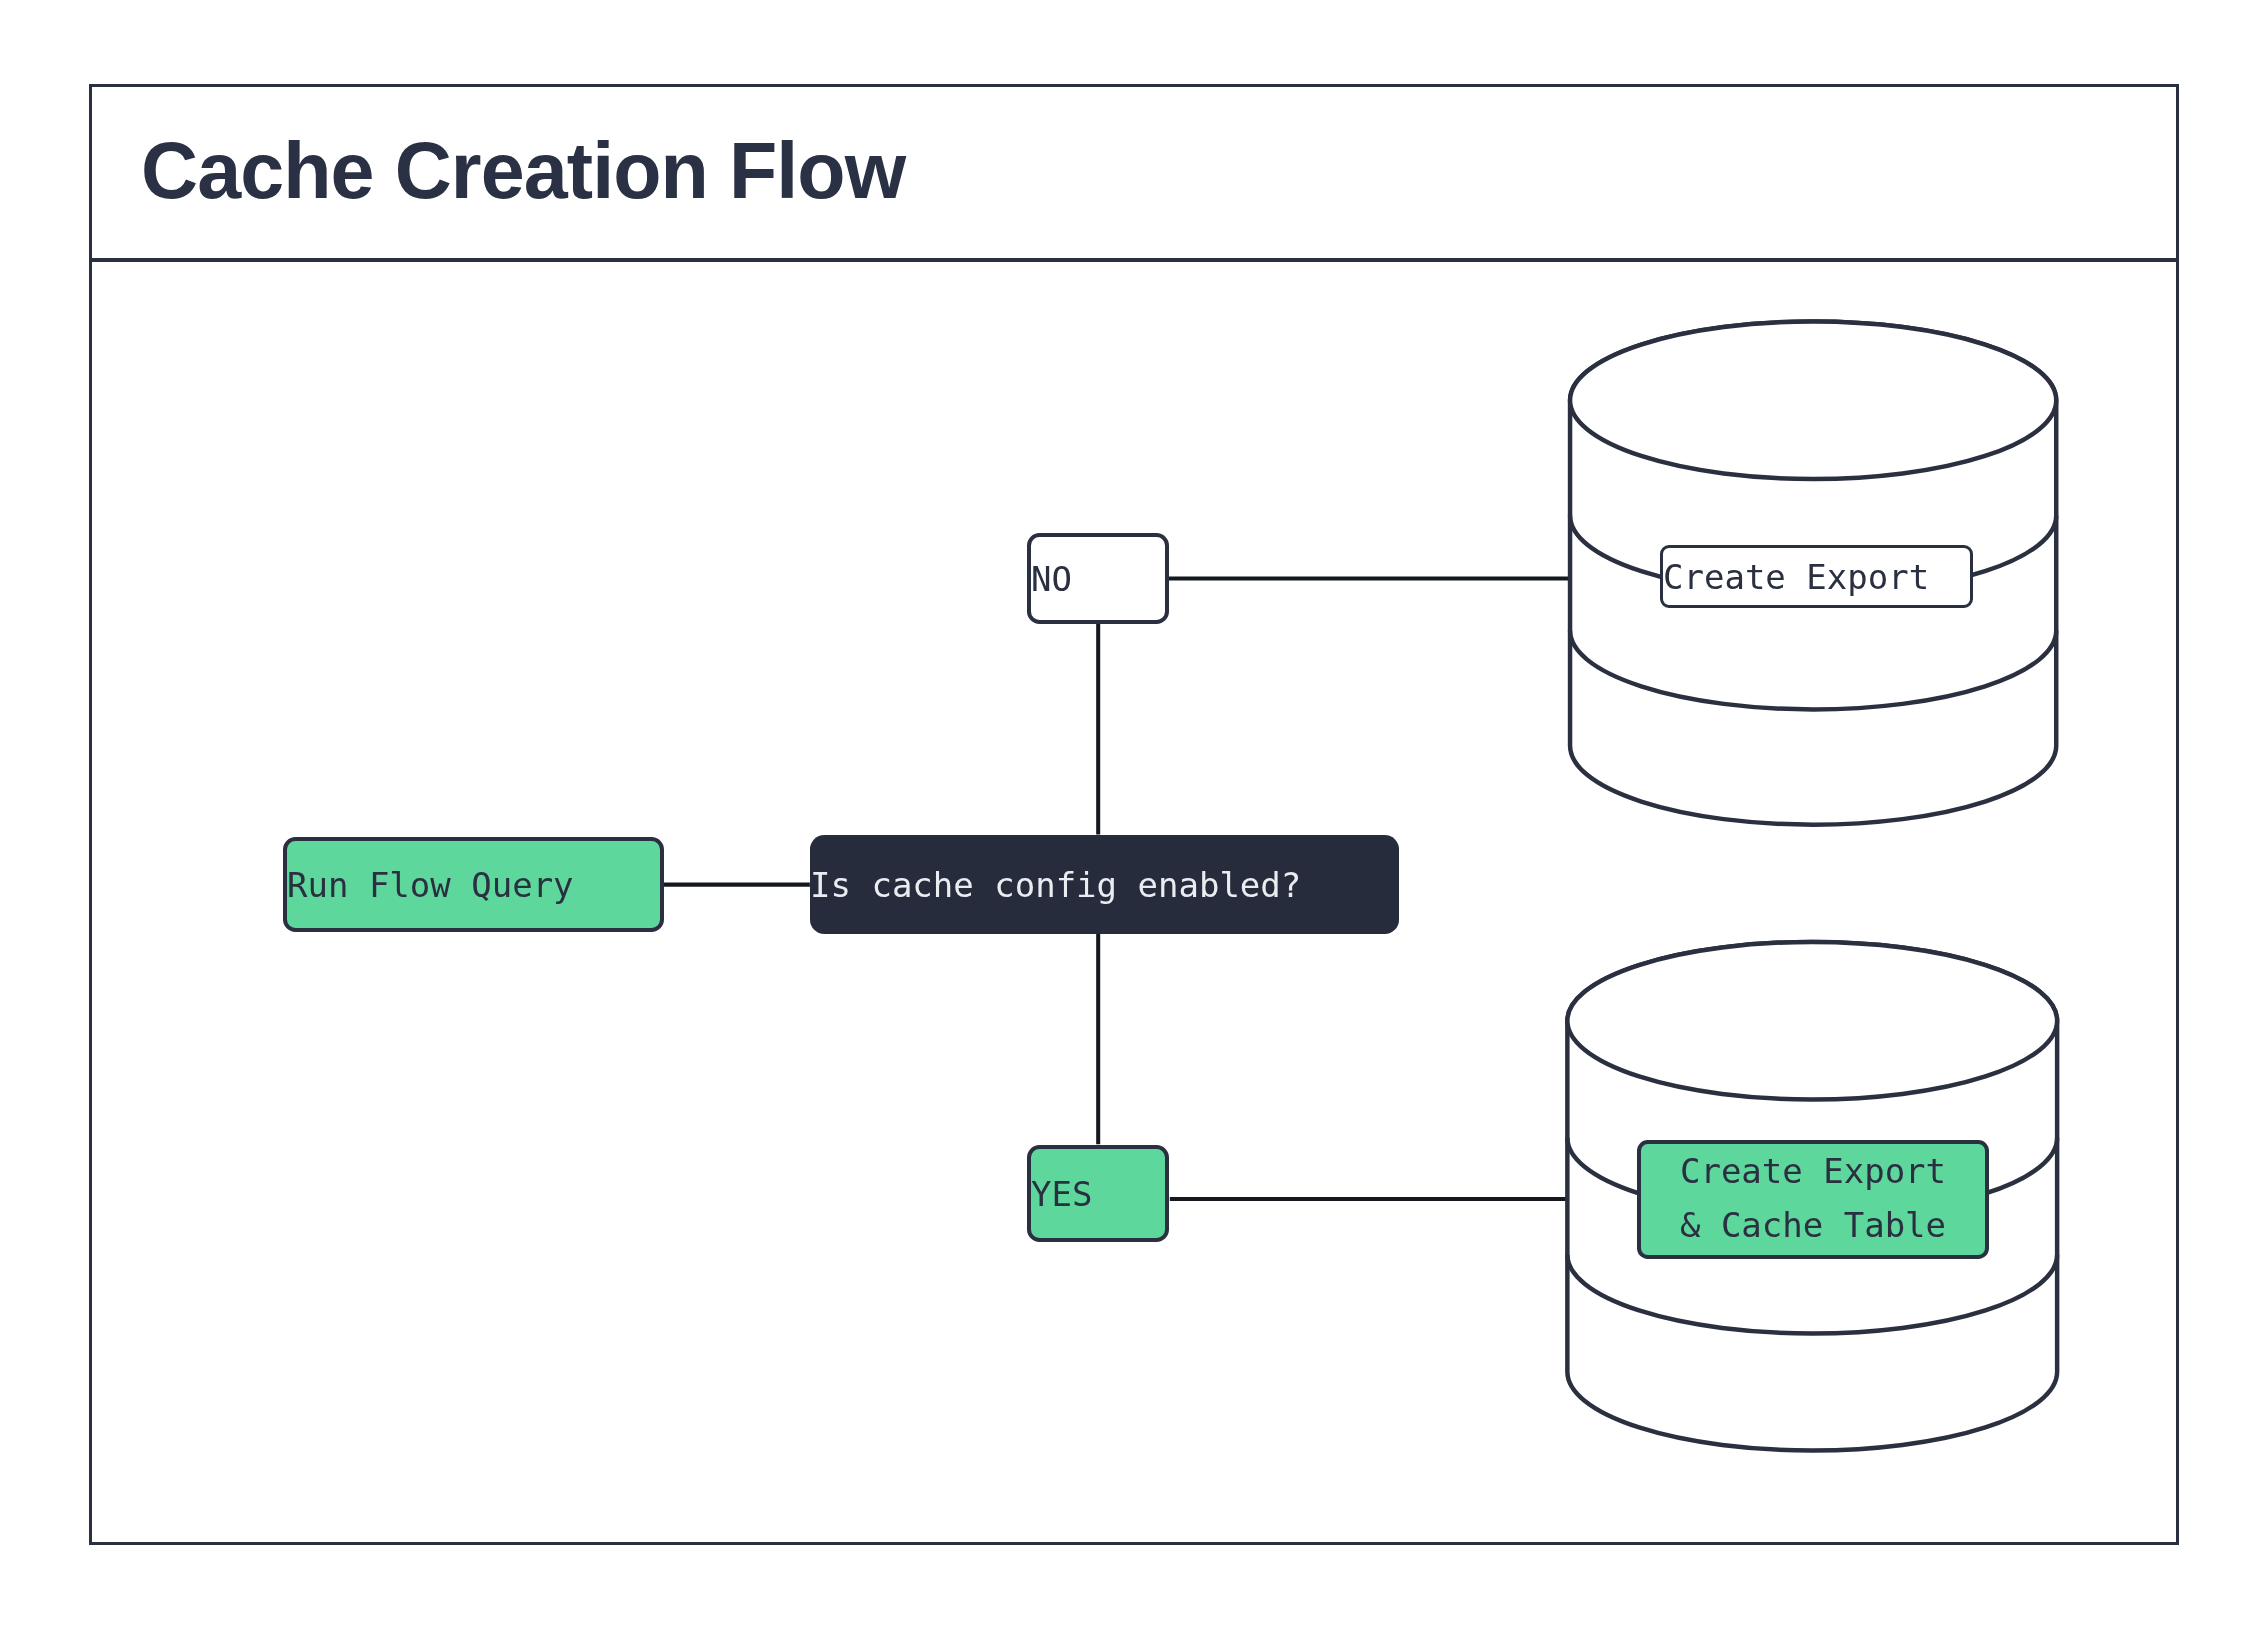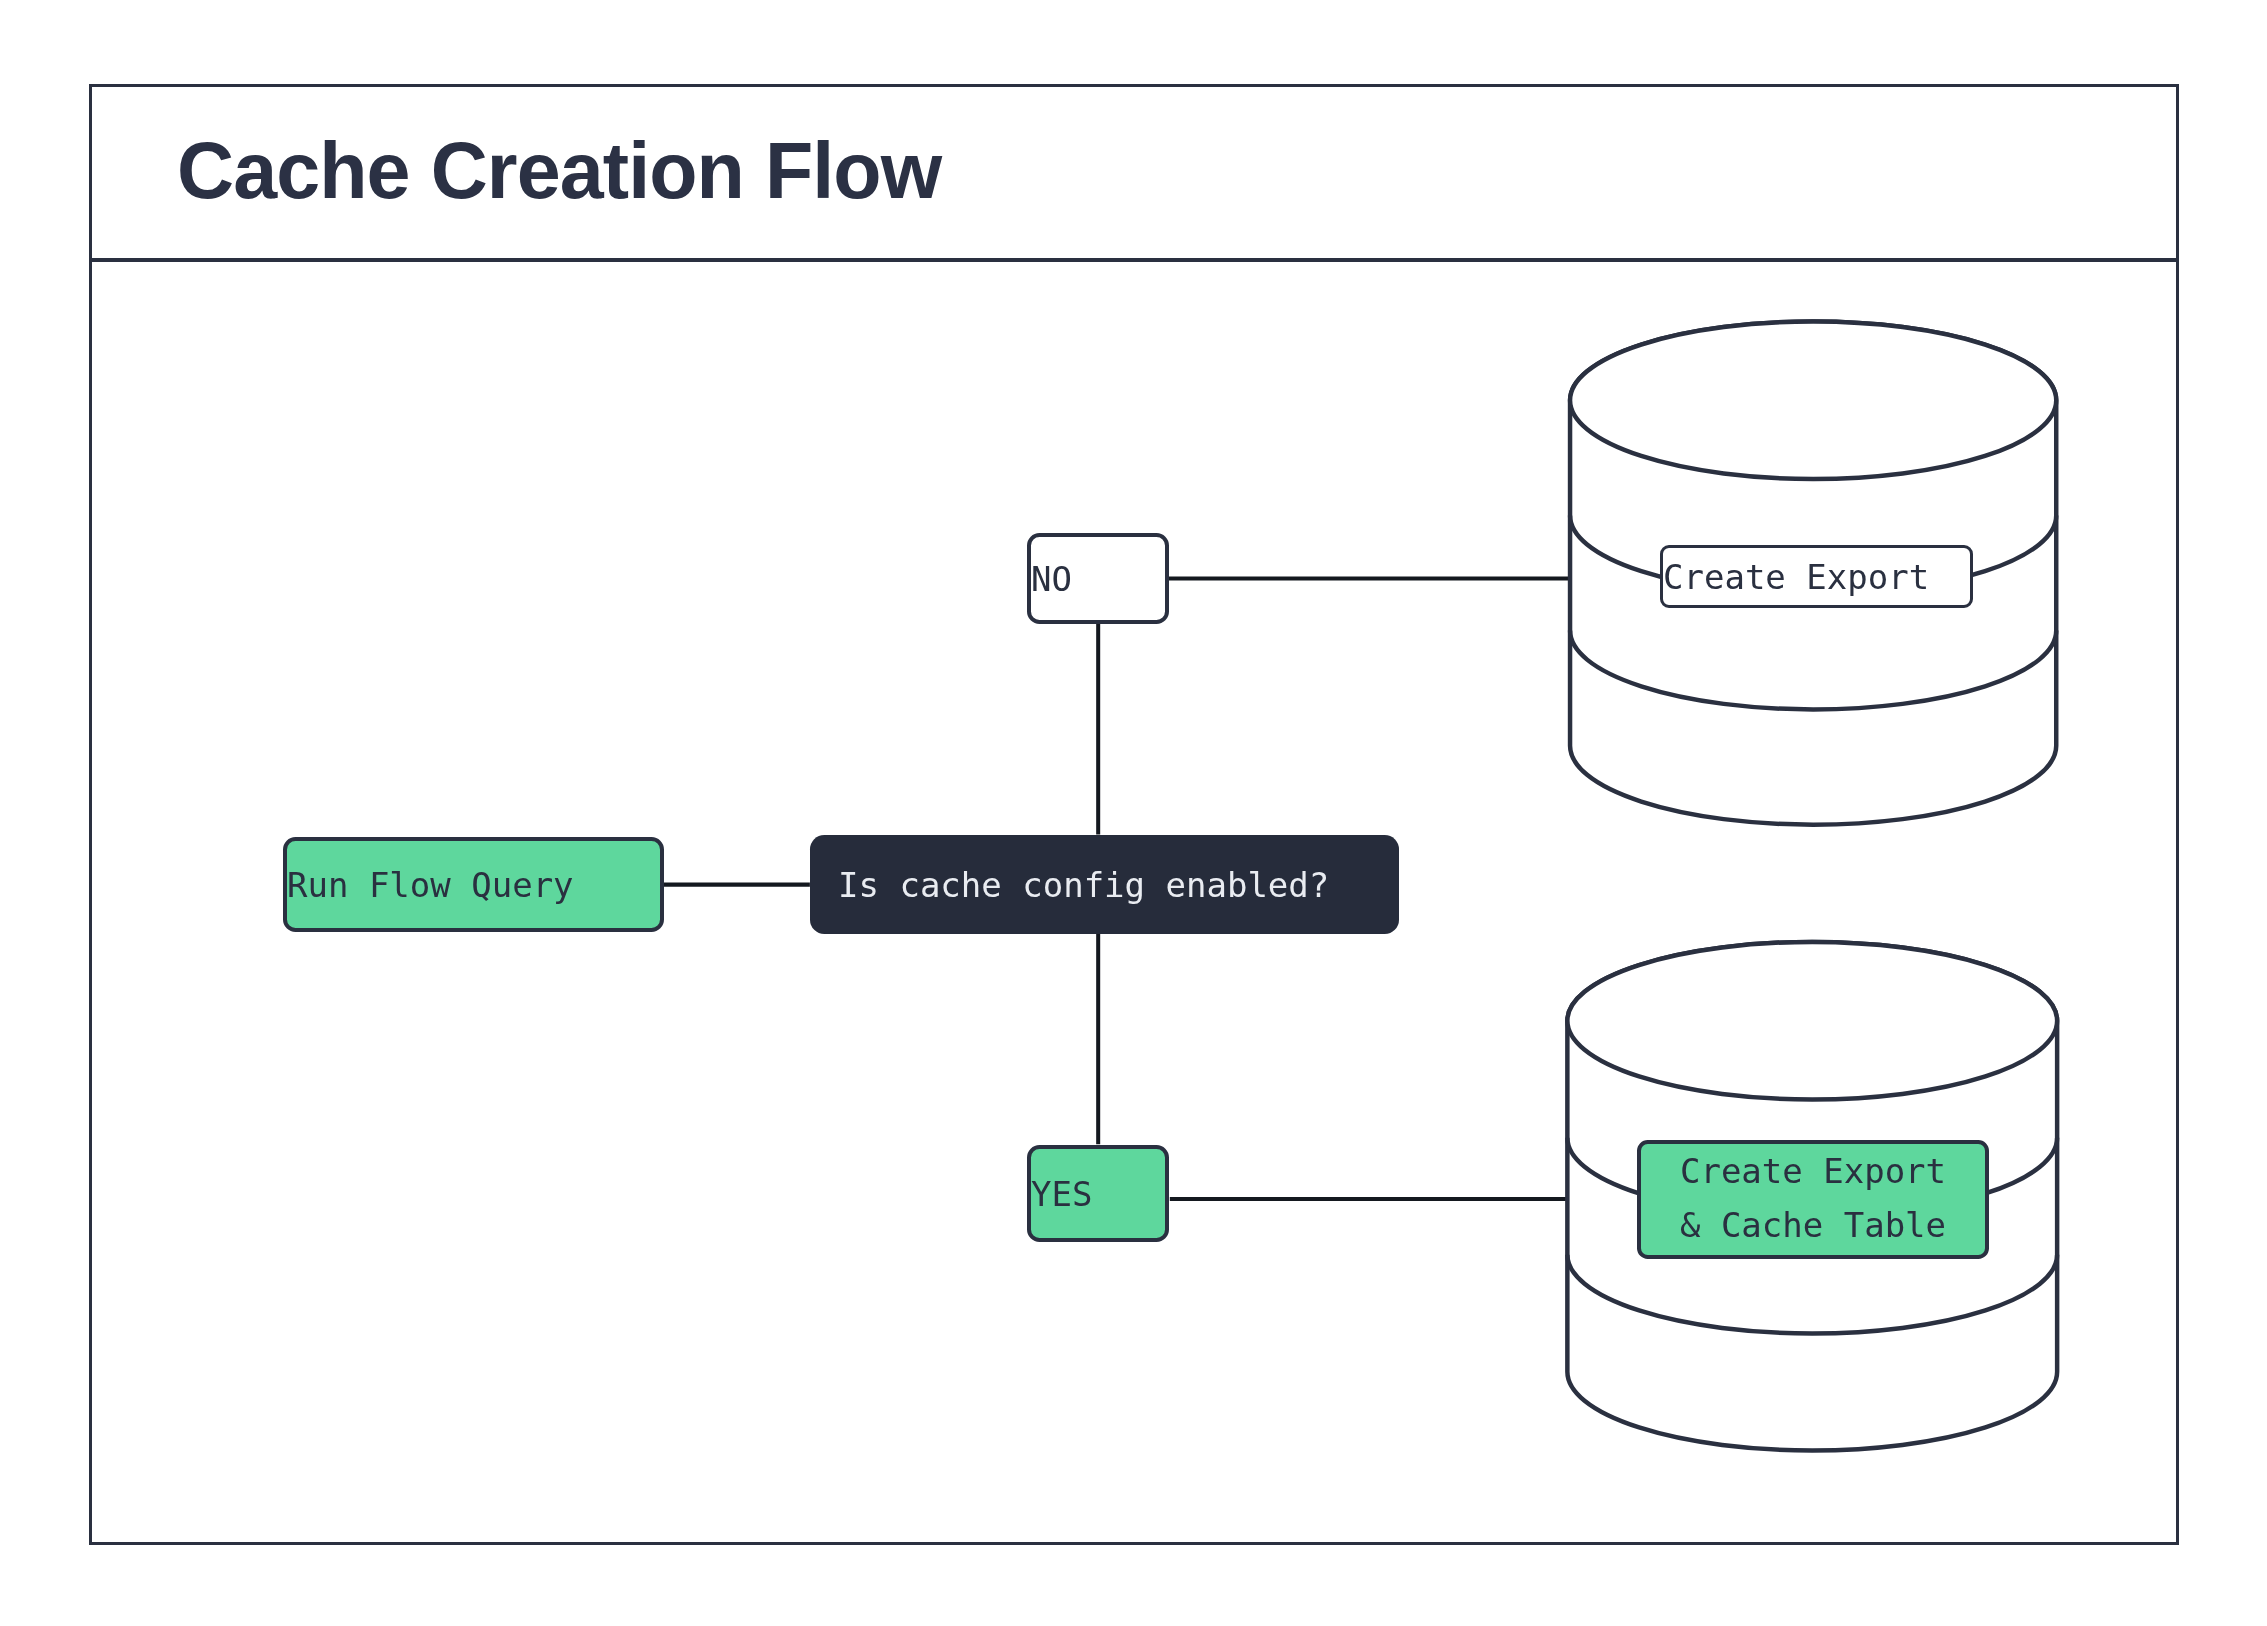--- a/index.html
+++ b/index.html
@@ -15,40 +15,40 @@
     position:relative;width:2268px;height:1626px;background:var(--background);
     font-family:"Liberation Sans",sans-serif;overflow:hidden;
   }
   .frame{
     position:absolute;left:89px;top:84px;width:2090px;height:1461px;
     border:3.6px solid var(--ink);box-sizing:border-box;background:transparent;
   }
   .header{
     position:absolute;left:89px;top:84px;width:2090px;height:178px;
     box-sizing:border-box;border-bottom:4.5px solid var(--ink);
-    display:flex;align-items:center;padding-left:88px;
+    display:flex;align-items:center;padding-left:52px;
   }
   .title{
     margin:0;font-size:79px;font-weight:700;color:#2b3144;letter-spacing:-0.9px;
     font-family:"Liberation Sans",sans-serif;
   }
   svg.diagram{position:absolute;left:0;top:0;width:2268px;height:1626px;}
   .node{
     position:absolute;box-sizing:border-box;display:flex;align-items:center;justify-content:flex-start;
     font-family:"DejaVu Sans Mono","Liberation Mono",monospace;font-size:34px;color:var(--ink);
     text-align:center;white-space:nowrap;
   }
   .node.white{background:#ffffff;border:4.5px solid var(--ink);border-radius:12.5px;}
   .node.green{background:var(--accent-green);border:4.5px solid var(--ink);border-radius:12.5px;}
   .node.dark{background:var(--dark-fill);border-radius:14.3px;color:var(--light-text);}
   .node.tag{background:#ffffff;border:3.6px solid var(--ink);border-radius:9px;}
   .node.multiline{flex-direction:column;line-height:54px;border-radius:10.7px;}
   
   .n-no{left:1027px;top:533px;width:142px;height:91px;}
-  .n-decision{left:810px;top:835px;width:589px;height:99px;padding-left:28px;}
+  .n-decision{left:810px;top:835px;width:589px;height:99px;}
   .n-start{left:283px;top:837px;width:381px;height:95px;}
   .n-yes{left:1027px;top:1145px;width:142px;height:97px;}
   .n-export{left:1660px;top:545px;width:313px;height:63px;}
   .n-cache{left:1637px;top:1140px;width:352px;height:119px;}
 </style>
 </head>
 <body>
 
 <div class="canvas">
 

